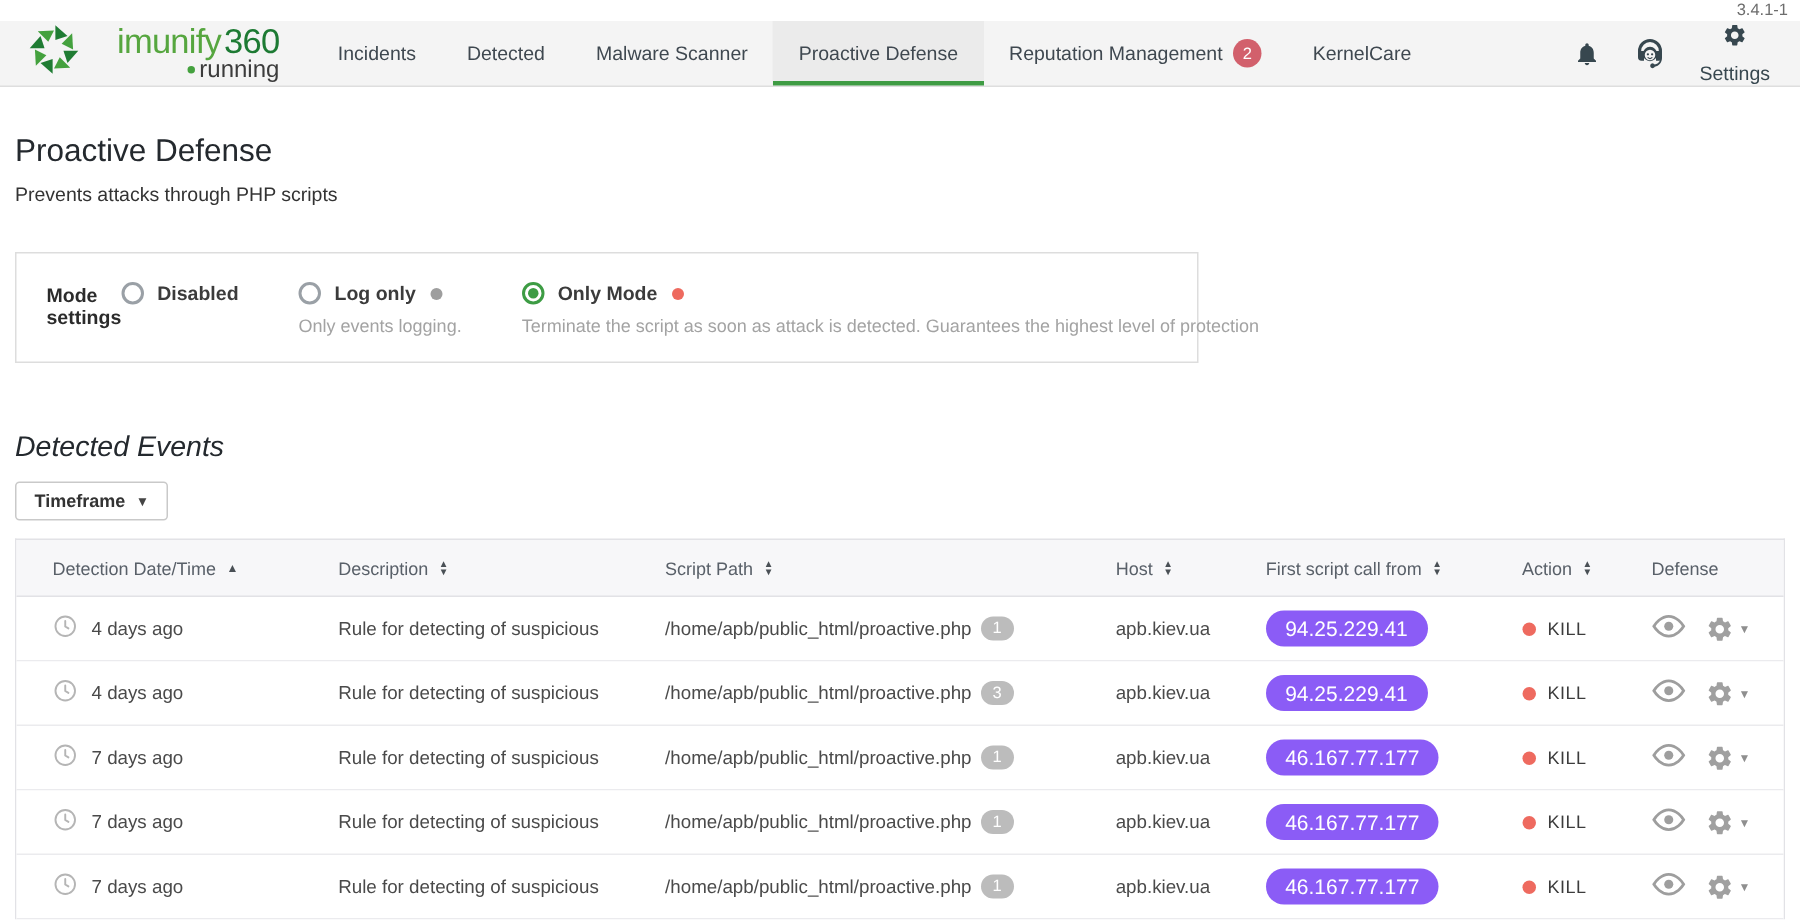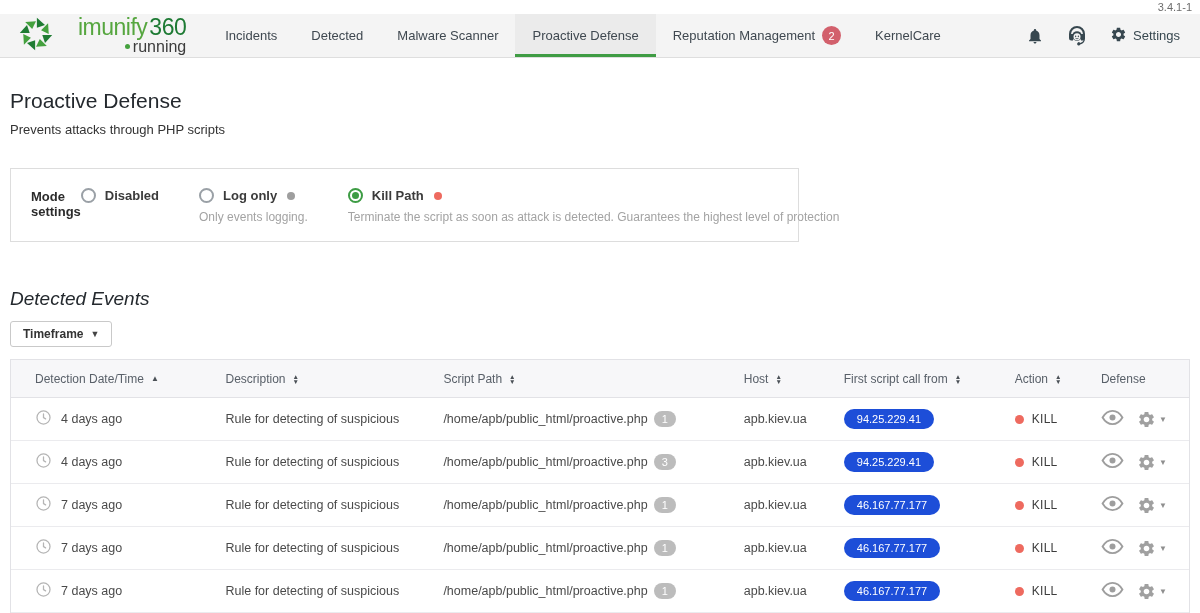--- a/index.html
+++ b/index.html
@@ -20,21 +20,21 @@
   .status-dot { width:5px; height:5px; border-radius:50%; background:#44a13e; margin-right:3px; }
   .nav-items { display:flex; align-items:stretch; }
   .nav-item { display:flex; align-items:center; padding:0 17px; font-size:13px;
               color:#3f4850; cursor:pointer; position:relative; white-space:nowrap; }
   .nav-item.active { background:#ebebeb; box-shadow:inset 0 -3px 0 0 #3f9c44; }
   .nav-badge { margin-left:7px; min-width:19px; height:19px; border-radius:50%;
                background:#d2606c; color:#fff; font-size:11px; display:flex;
                align-items:center; justify-content:center; }
   .nav-right { margin-left:auto; display:flex; align-items:center; gap:21px; padding-right:20px; }
   .icon-btn { display:flex; align-items:center; cursor:pointer; }
-  .settings-btn { display:flex; align-items:center; gap:6px; font-size:13px; color:#37474f; cursor:pointer; }
+  .settings-btn { display:flex; align-items:center; gap:6px; font-size:13px; color:#37474f; cursor:pointer;flex-direction:column; }
   
   .content { padding:0 10px; }
   .page-title { margin-top:31px; font-size:21px; color:#24292e; font-weight:400; }
   .page-subtitle { margin-top:9px; font-size:13px; color:#333; }
   
   .mode-panel { margin-top:31px; width:789px; border:1px solid #ddd; background:#fff;
                 padding:19px 20px 17px 20px; display:flex; }
   .mode-label { width:125px; font-size:13px; font-weight:700; color:#2b2b2b; padding-top:1px; }
   .mode-option { display:flex; flex-direction:column; margin-right:40px; }
   .mode-option-row { display:flex; align-items:center; cursor:pointer; }
@@ -69,21 +69,21 @@
   .c3 { width:9%;    padding-left:26px; }
   .c4 { width:14%;   padding-left:20px; }
   .c5 { width:8%;    padding-left:26px; }
   .c6 { width:9%;    padding-left:18px; }
   .sort-both { display:inline-flex; flex-direction:column; margin-left:7px; font-size:6.5px;
                line-height:5px; color:#4a5056; }
   .sort-asc { margin-left:7px; font-size:8px; color:#4a5056; }
   .clock { margin-right:9px; flex:0 0 auto; }
   .count-pill { margin-left:6px; background:#bcbcbc; color:#fff; font-size:11px;
                 padding:2px 8px; border-radius:10px; }
-  .ip-pill { background:#1d4ed8; color:#fff; font-size:11px; padding:4px 13px;
+  .ip-pill { background:#8b5cf6; color:#fff; font-size:14px; padding:4px 13px;
              border-radius:12px; white-space:nowrap; }
   .kill-dot { width:9px; height:9px; border-radius:50%; background:#ee6a5f; margin-right:8px; }
   .kill-text { font-size:12px; color:#3c3c3c; letter-spacing:.3px; }
   .row-actions { display:flex; align-items:center; gap:13px; }
   .gear-wrap { display:flex; align-items:center; gap:3px; cursor:pointer; }
   .gear-caret { font-size:8px; color:#8f8f8f; }
 </style>
 </head>
 <body>
 
@@ -190,21 +190,21 @@
     <div class="mode-option-row">
       <span class="radio"></span>
       <span class="mode-option-label">Log only</span>
       <span class="mode-dot" style="background: rgb(158, 158, 158);"></span>
     </div>
     <div class="mode-desc">Only events logging.</div>
   </div>
         <div class="mode-option">
     <div class="mode-option-row">
       <span class="radio checked"></span>
-      <span class="mode-option-label">Kill Path</span>
+      <span class="mode-option-label">Only Mode</span>
       <span class="mode-dot" style="background: rgb(238, 106, 95);"></span>
     </div>
     <div class="mode-desc">Terminate the script as soon as attack is detected. Guarantees the highest level of protection</div>
   </div>
       </div>
   </div>
 
   <div class="section-title">Detected Events</div>
 
   <div class="filter-row">

